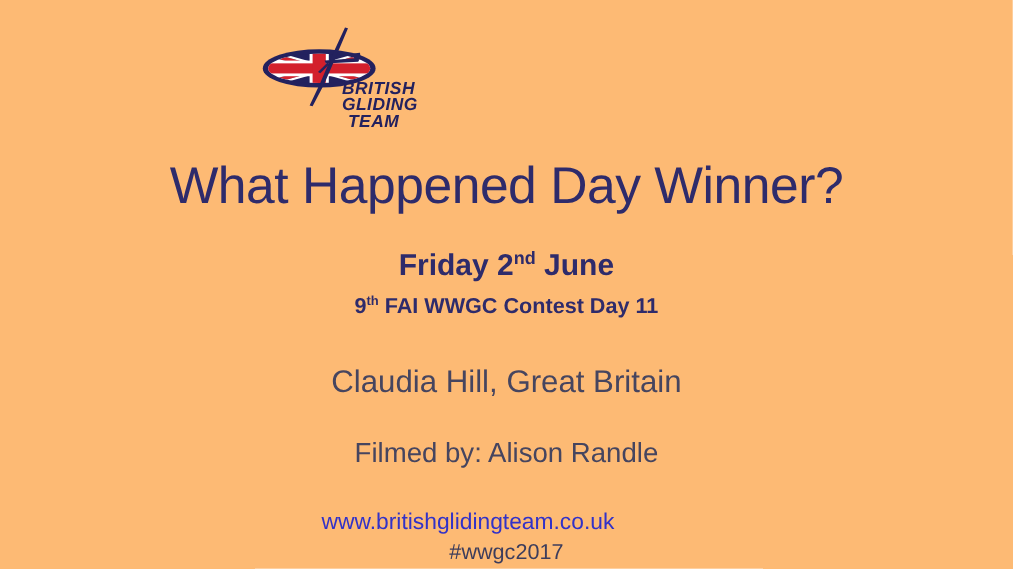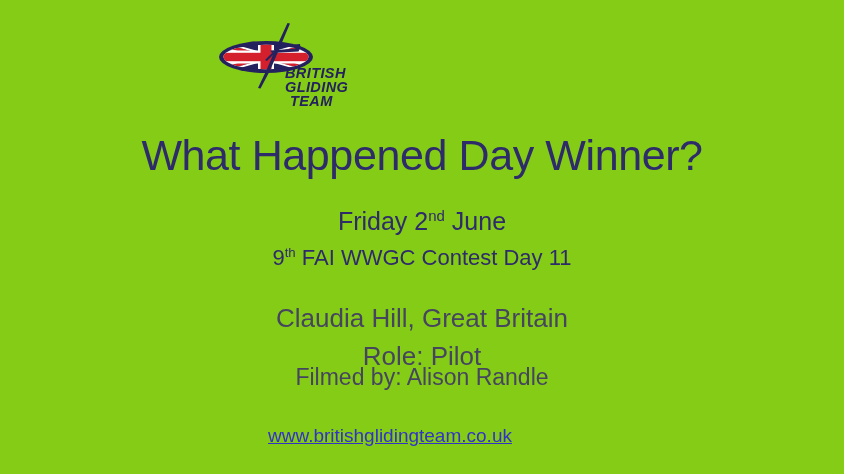--- a/index.html
+++ b/index.html
@@ -11,21 +11,21 @@
     height: 474px;
     background: #ffffff;
     font-family: "Liberation Sans", sans-serif;
     overflow: hidden;
   }
 
   .slide {
     position: relative;
     width: 844px;
     height: 474px;
-    background: #84cc16;
+    background: #fdba74;
     display: flex;
     flex-direction: column;
     align-items: center;
   }
 
   
   .logo-wrap {
     position: absolute;
     left: 214px;
     top: 16px;
@@ -52,31 +52,31 @@
     line-height: 1.05;
     white-space: nowrap;
   }
 
   
   .subtitle {
     position: absolute;
     left: 0;
     width: 844px;
     text-align: center;
-    font-weight: normal;
+    font-weight: bold;
     color: #2e2b6b;
     white-space: nowrap;
   }
   .subtitle-1 {
     top: 207px;
     font-size: 25px;
   }
   .subtitle-2 {
     top: 245px;
-    font-size: 22px;
+    font-size: 18px;
   }
   .sup {
     font-size: 0.6em;
     vertical-align: super;
     line-height: 0;
   }
 
   
   .body-line {
     position: absolute;
@@ -93,21 +93,20 @@
 
   
   .footer-link {
     position: absolute;
     top: 425px;
     left: 0;
     width: 780px;
     text-align: center;
     font-size: 19px;
     color: #3232c8;
-    text-decoration: underline;
     white-space: nowrap;
     cursor: pointer;
   }
   .footer-tag {
     position: absolute;
     top: 450px;
     left: 0;
     width: 844px;
     text-align: center;
     font-size: 18px;
@@ -177,18 +176,18 @@
     </svg>
   </div>
 
   <div class="title">What Happened Day Winner?</div>
 
   <div class="subtitle subtitle-1"><span>Friday 2</span><span class="sup">nd</span><span> June</span></div>
 
   <div class="subtitle subtitle-2"><span>9</span><span class="sup">th</span><span> FAI WWGC Contest Day 11</span></div>
 
   <div class="body-line body-1">Claudia Hill, Great Britain</div>
-  <div class="body-line body-2">Role: Pilot</div>
   <div class="body-line body-3">Filmed by: Alison Randle</div>
 
   <div class="footer-link">www.britishglidingteam.co.uk</div>
+  <div class="footer-tag">#wwgc2017</div>
 
 </div>
 
 </body></html>

